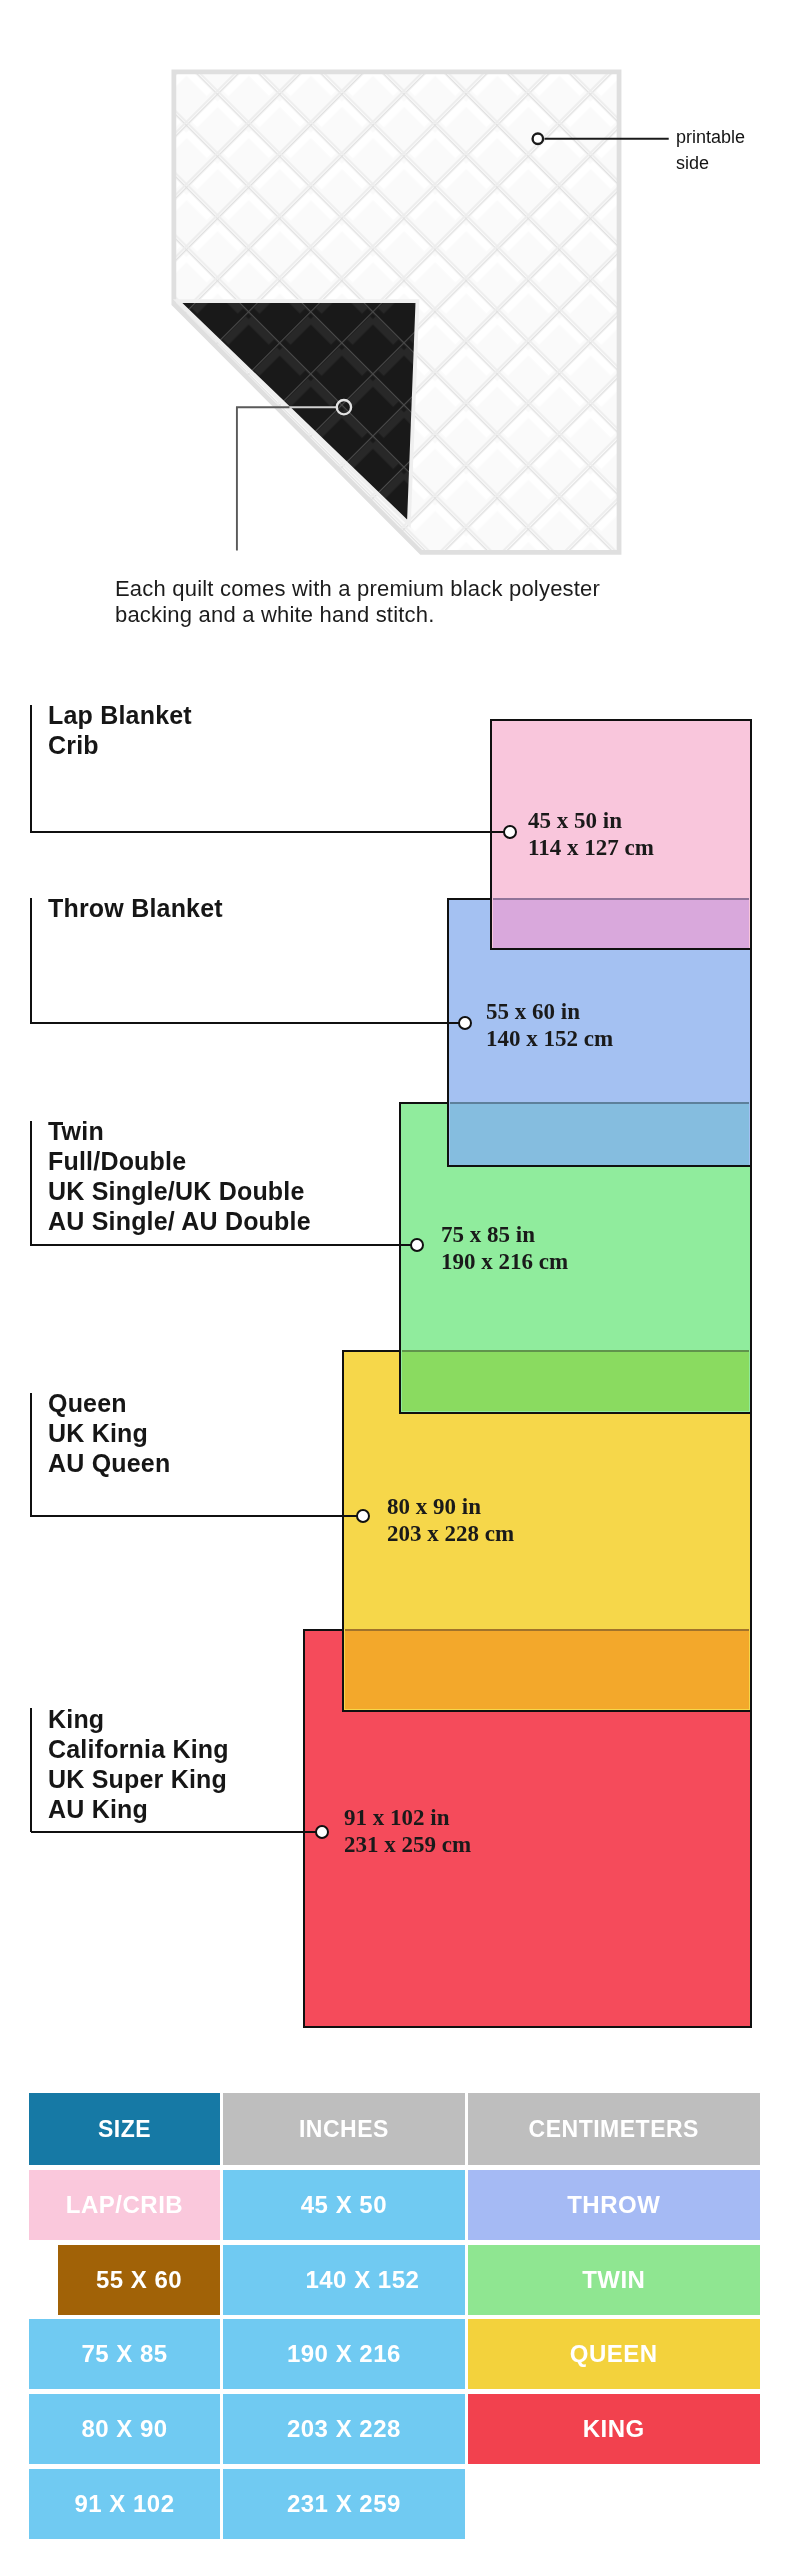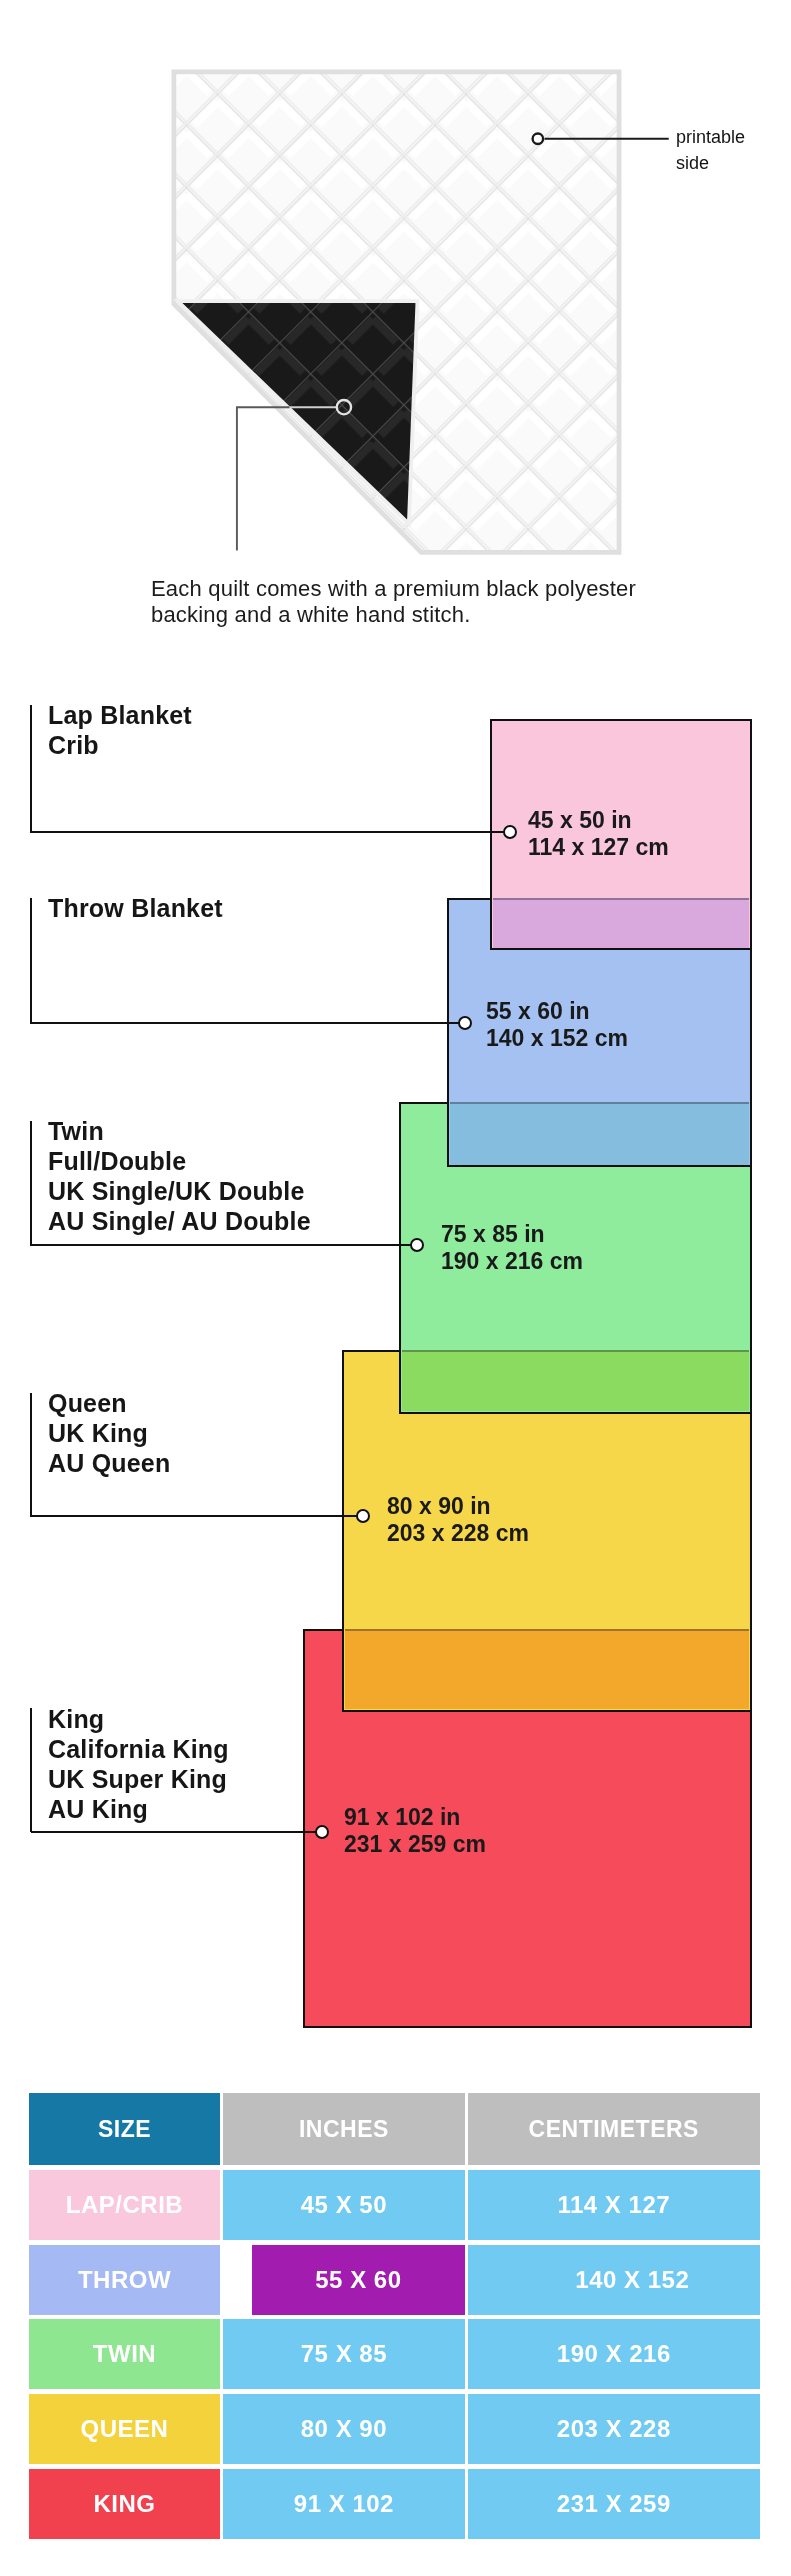--- a/index.html
+++ b/index.html
@@ -7,21 +7,21 @@
           font-family:"Liberation Sans","DejaVu Sans",sans-serif;}
   .abs{position:absolute;}
   .pre{white-space:pre-line;}
   
   .printable-label{font-size:18px;line-height:26px;color:#141414;font-weight:400;}
   .caption{font-size:22px;line-height:26px;color:#1c1c1c;font-weight:400;letter-spacing:0.2px;}
   
   .size-rect{box-sizing:border-box;border:2.9px solid #101010;}
   .band{box-sizing:border-box;border-top:2.9px solid rgba(30,30,45,.38);}
   .dlabel{font-weight:700;font-size:25px;line-height:30px;color:#161616;white-space:pre-line;letter-spacing:0.2px;}
-  .ddims{font-weight:700;font-size:23px;line-height:27px;color:#1a1a1a;white-space:pre-line;}
+  .ddims{font-weight:700;font-size:23px;line-height:27px;color:#1a1a1a;white-space:pre-line;font-family:Liberation Serif, serif;}
   .vline,.hline{background:#101010;}
   .ccircle{box-sizing:border-box;width:14.3px;height:14.3px;border:2.9px solid #101010;border-radius:50%;background:#ffffff;}
   
   .size-table{display:grid;grid-template-columns:191px 242px 292px;column-gap:2.9px;row-gap:4.8px;}
   .tcell{display:flex;align-items:center;justify-content:center;color:#ffffff;font-weight:700;}
   .tcell.th{height:72px;font-size:23px;letter-spacing:0.5px;}
   .tcell.td{height:70px;font-size:24px;letter-spacing:0.5px;}
 </style>
 </head>
 <body>
@@ -51,21 +51,21 @@
     <circle cx="563" cy="145" r="5.5" fill="#ffffff" stroke="#1a1a1a" stroke-width="2.5"></circle>
 
     <line x1="352" y1="426" x2="303" y2="426" stroke="#CFCFCF" stroke-width="2"></line>
     <polyline points="303,426 248,426 248,576" fill="none" stroke="#5a5a5a" stroke-width="2"></polyline>
     <circle cx="360" cy="426" r="7.5" fill="none" stroke="#E2E2E2" stroke-width="2.5"></circle>
   </svg>
 
   <div class="abs pre printable-label" style="left:676px;top:124px;">printable
 side</div>
 
-  <div class="abs pre caption" style="left:115px;top:576px;margin-left:36px;">Each quilt comes with a premium black polyester
+  <div class="abs pre caption" style="left:115px;top:576px;">Each quilt comes with a premium black polyester
 backing and a white hand stitch.</div>
 
   <div class="abs" style="left:0;top:0;width:791px;height:2064px;">
       <div class="abs size-rect" style="left: 490px; top: 719px; width: 262px; height: 231px; background: rgb(249, 198, 220); z-index: 20;"></div>
       <div class="abs band" style="left: 493px; top: 898px; width: 256px; height: 50px; background: rgb(217, 168, 220); z-index: 21;"></div>
       <div class="abs dlabel" style="left: 48px; top: 700px; z-index: 40;">Lap Blanket
 Crib</div>
       <div class="abs ddims" style="left: 528px; top: 807px; z-index: 40;">45 x 50 in
 114 x 127 cm</div>
       <div class="abs vline" style="left: 30px; top: 705px; width: 1.9px; height: 128px; z-index: 39;"></div>
@@ -111,23 +111,22 @@
       <div class="abs hline" style="left: 31px; top: 1831px; width: 285px; height: 1.9px; z-index: 39;"></div>
       <div class="abs ccircle" style="left: 315px; top: 1825px; z-index: 41;"></div>
     </div>
 
   <div class="abs size-table" style="left:29px;top:2093px;width:731px;">
       <div class="tcell th" style="background: rgb(22, 121, 165);">SIZE</div>
       <div class="tcell th" style="background: rgb(190, 190, 190);">INCHES</div>
       <div class="tcell th" style="background: rgb(190, 190, 190);">CENTIMETERS</div>
       <div class="tcell td" style="background: rgb(250, 200, 220);">LAP/CRIB</div>
       <div class="tcell td" style="background: rgb(112, 202, 242);">45 X 50</div>
-      <div class="tcell td" style="background: rgb(112, 202, 242);">114 X 127</div>
       <div class="tcell td" style="background: rgb(165, 186, 244);">THROW</div>
-      <div class="tcell td" style="background: #a21caf; margin-left: 29px;">55 X 60</div>
+      <div class="tcell td" style="background: #a16207; margin-left: 29px;">55 X 60</div>
       <div class="tcell td" style="background: rgb(112, 202, 242); padding-left: 37px;">140 X 152</div>
       <div class="tcell td" style="background: rgb(143, 230, 145);">TWIN</div>
       <div class="tcell td" style="background: rgb(112, 202, 242);">75 X 85</div>
       <div class="tcell td" style="background: rgb(112, 202, 242);">190 X 216</div>
       <div class="tcell td" style="background: rgb(243, 210, 60);">QUEEN</div>
       <div class="tcell td" style="background: rgb(112, 202, 242);">80 X 90</div>
       <div class="tcell td" style="background: rgb(112, 202, 242);">203 X 228</div>
       <div class="tcell td" style="background: rgb(242, 65, 78);">KING</div>
       <div class="tcell td" style="background: rgb(112, 202, 242);">91 X 102</div>
       <div class="tcell td" style="background: rgb(112, 202, 242);">231 X 259</div>

